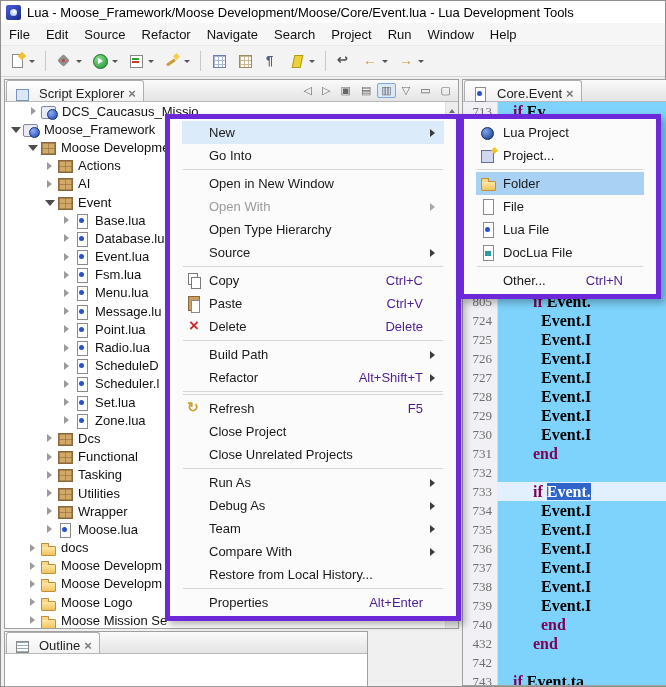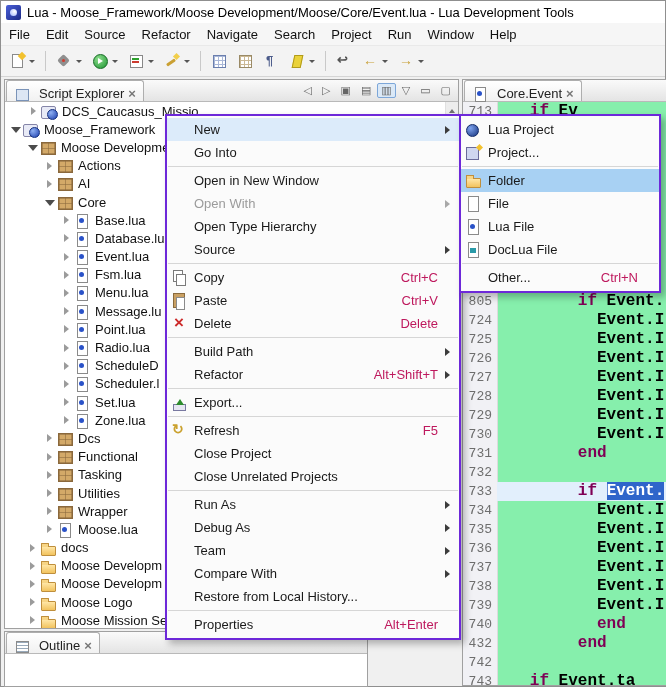--- a/index.html
+++ b/index.html
@@ -71,40 +71,40 @@
 
 
 .vscroll{position:absolute;top:22px;right:0;bottom:0;width:13px;background:#f4f4f4;border-left:1px solid #e0e0e0}
 .sb-btn{position:absolute;left:0;right:0;height:13px;background:#ededed}
 .sb-up{top:0}.sb-dn{bottom:0}
 .sb-up::before{content:"";position:absolute;left:3px;top:4px;border:3px solid transparent;border-bottom:4px solid #707070}
 .sb-dn::before{content:"";position:absolute;left:3px;bottom:4px;border:3px solid transparent;border-top:4px solid #707070}
 .sb-thumb{position:absolute;left:1px;right:1px;top:14px;height:120px;background:#cdcdcd;border:1px solid #b5b5b5}
 
 
-.code{position:absolute;top:22px;left:0;right:0;bottom:0;background:#86efac;overflow:hidden;font-family:Liberation Mono, monospace}
+.code{position:absolute;top:22px;left:0;right:0;bottom:0;background:#7dd3fc;overflow:hidden;font-family:Liberation Serif, serif}
 .code::before{content:"";position:absolute;left:0;top:0;bottom:0;width:34px;background:#f1f1f5;border-right:1px solid #dcdcdc}
 .cline{position:relative;display:flex;height:19px}
 .lnum{width:34px;flex:none;text-align:right;padding-right:5px;font-size:13px;line-height:19px;color:#6e6e6e;z-index:1}
 .ctext{flex:1;white-space:pre;font-size:16px;line-height:19px;font-weight:bold;color:#000;padding-left:4px}
 .cline.cur .ctext{background:var(--curline,#e2effc)}
 .kw{color:var(--kw,#7f0055)}
 .csel{background:var(--selblue,#2f65ca);color:#fff}
 
 
-.menu{position:absolute;background:#fbfbfb;border:2px solid #6d28d9;box-shadow:4px 4px 7px rgba(0,0,0,.28);padding:2px 0;font-size:13px}
+.menu{position:absolute;background:#fbfbfb;border:5px solid #6d28d9;box-shadow:4px 4px 7px rgba(0,0,0,.28);padding:2px 12px;font-size:13px}
 .ctx{left:165px;top:114px;width:296px;z-index:60}
 .sub{left:459px;top:114px;width:202px;z-index:70}
 .mrow{display:flex;align-items:center;height:23px;padding:0 2px}
 .mrow.hl{background:var(--mhl,#dcebfa)}
 .mrow.selr{background:var(--msel,#a8d1f3)}
 .mrow.dis .mlabel{color:#9b9b9b}
 .mic{width:22px;height:16px;flex:none;position:relative}
 .mlabel{padding-left:3px;color:#1a1a1a;white-space:nowrap}
-.msc{margin-left:auto;padding-right:9px;color:#be185d;white-space:nowrap}
+.msc{margin-left:auto;padding-right:9px;color:#4c1d95;white-space:nowrap}
 .marrow{width:10px;height:16px;flex:none;position:relative}
 .marrow.has::before{content:"";position:absolute;right:3px;top:4px;border:4px solid transparent;border-left:5px solid #3c3c3c}
 .dis .marrow.has::before{border-left-color:#a8a8a8}
 .msep{height:1px;background:#d6d6d6;margin:2px 1px}
 .mi-copy::before{content:"";position:absolute;left:4px;top:0;width:8px;height:10px;background:#fff;border:1px solid #7a7a7a}
 .mi-copy::after{content:"";position:absolute;left:7px;top:4px;width:8px;height:10px;background:#fff;border:1px solid #7a7a7a}
 .mi-paste::before{content:"";position:absolute;left:4px;top:0;width:10px;height:13px;background:#c9a063;border:1px solid #8a6a3c}
 .mi-paste::after{content:"";position:absolute;left:7px;top:4px;width:7px;height:11px;background:#fff;border:1px solid #8a8a8a}
 .mi-delete::before{content:"×";position:absolute;left:5px;top:-3px;color:#cc2a2a;font-size:17px;font-weight:bold}
 .mi-import::before{content:"";position:absolute;left:4px;top:9px;width:11px;height:5px;background:#e6e6f2;border:1px solid #7878a0}
@@ -238,21 +238,21 @@
             <span>Actions</span>
           </div>
           <div class="trow" style="padding-left: 39px;">
             <span class="texp exp-c"></span>
             <span class="tic ic-package"></span>
             <span>AI</span>
           </div>
           <div class="trow" style="padding-left: 39px;">
             <span class="texp exp-e"></span>
             <span class="tic ic-package"></span>
-            <span>Core</span>
+            <span>Event</span>
           </div>
           <div class="trow" style="padding-left: 56px;">
             <span class="texp exp-c"></span>
             <span class="tic ic-luafile"></span>
             <span>Base.lua</span>
           </div>
           <div class="trow" style="padding-left: 56px;">
             <span class="texp exp-c"></span>
             <span class="tic ic-luafile"></span>
             <span>Database.lu</span>
@@ -583,26 +583,20 @@
       <span class="msc"></span>
       <span class="marrow has"></span>
     </div>
     <div class="mrow">
       <span class="mic"></span>
       <span class="mlabel">Refactor</span>
       <span class="msc">Alt+Shift+T</span>
       <span class="marrow has"></span>
     </div>
     <div class="msep"></div>
-    <div class="mrow">
-      <span class="mic mi-export"></span>
-      <span class="mlabel">Export...</span>
-      <span class="msc"></span>
-      <span class="marrow"></span>
-    </div>
     <div class="msep"></div>
     <div class="mrow">
       <span class="mic mi-refresh"></span>
       <span class="mlabel">Refresh</span>
       <span class="msc">F5</span>
       <span class="marrow"></span>
     </div>
     <div class="mrow">
       <span class="mic"></span>
       <span class="mlabel">Close Project</span>

